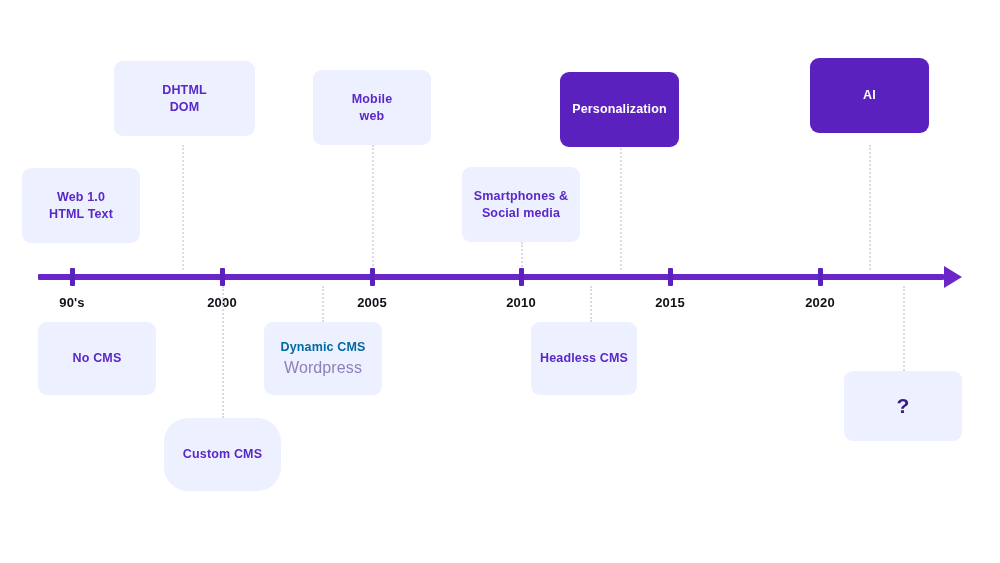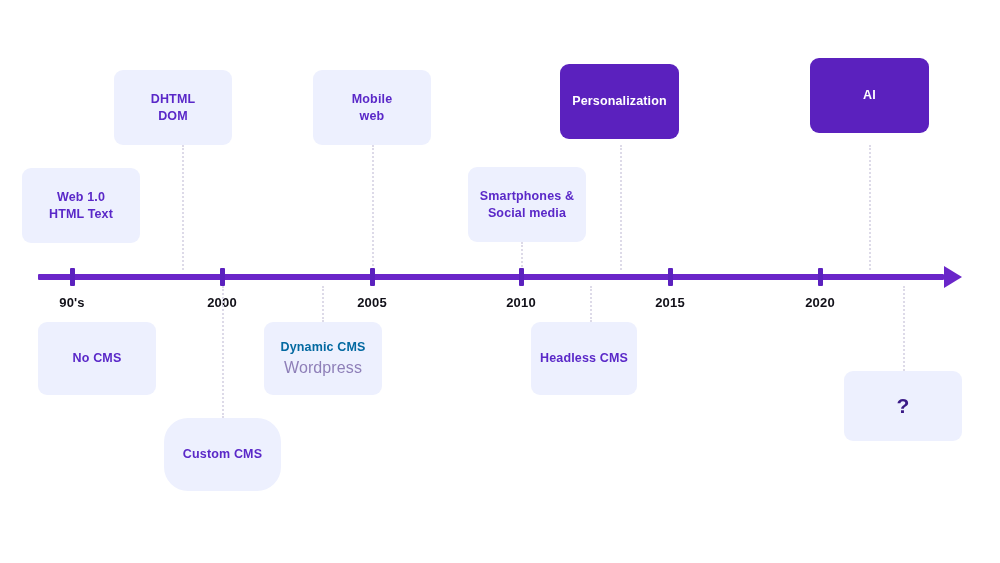--- a/index.html
+++ b/index.html
@@ -102,36 +102,36 @@
 <body>
 
 <div id="canvas">
 
   <div id="above-layer">
       <div class="box light" style="left: 22px; top: 168px; width: 118px; height: 75px; background: rgb(237, 240, 254);">
         <div class="box-title" style="color: rgb(90, 40, 200);">Web 1.0
 HTML Text</div>
       </div>
       <div class="connector" style="left: 182px; top: 145px; height: 125px; border-left-color: rgb(221, 218, 232);"></div>
-      <div class="box light" style="left: 114px; top: 70px; width: 118px; height: 75px; background: rgb(237, 240, 254);">
+      <div class="box light" style="left: 114px; top: 61px; width: 141px; height: 75px; background: rgb(237, 240, 254);">
         <div class="box-title" style="color: rgb(90, 40, 200);">DHTML
 DOM</div>
       </div>
       <div class="connector" style="left: 372px; top: 145px; height: 125px; border-left-color: rgb(221, 218, 232);"></div>
       <div class="box light" style="left: 313px; top: 70px; width: 118px; height: 75px; background: rgb(237, 240, 254); justify-content: center;">
         <div class="box-title" style="color: rgb(90, 40, 200);">Mobile
 web</div>
       </div>
       <div class="connector" style="left: 521px; top: 242px; height: 28px; border-left-color: rgb(221, 218, 232);"></div>
-      <div class="box light" style="left: 462px; top: 167px; width: 118px; height: 75px; background: rgb(237, 240, 254); margin-left: 6px;">
+      <div class="box light" style="left: 462px; top: 167px; width: 118px; height: 75px; background: rgb(237, 240, 254);">
         <div class="box-title" style="color: rgb(90, 40, 200);">Smartphones &amp;
 Social media</div>
       </div>
       <div class="connector" style="left: 620px; top: 145px; height: 125px; border-left-color: rgb(221, 218, 232);"></div>
-      <div class="box solid" style="left: 560px; top: 64px; width: 119px; height: 75px; background: rgb(91, 33, 190);">
+      <div class="box solid" style="left: 560px; top: 72px; width: 119px; height: 75px; background: rgb(91, 33, 190);">
         <div class="box-title" style="color: rgb(255, 255, 255);">Personalization</div>
       </div>
       <div class="connector" style="left: 869px; top: 145px; height: 125px; border-left-color: rgb(221, 218, 232);"></div>
       <div class="box solid" style="left: 810px; top: 58px; width: 119px; height: 75px; background: rgb(91, 33, 190);">
         <div class="box-title" style="color: rgb(255, 255, 255);">AI</div>
       </div>
     </div>
 
   <div id="axis-layer">
       <div class="axis-line" style="left: 38px; top: 274px; width: 906px; height: 6px; background: rgb(106, 38, 201);"></div>

